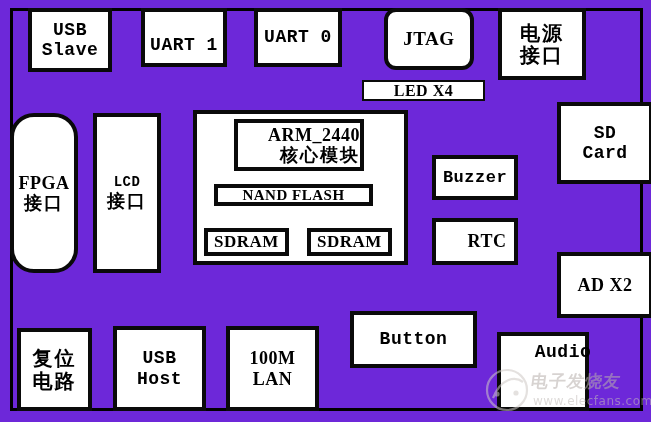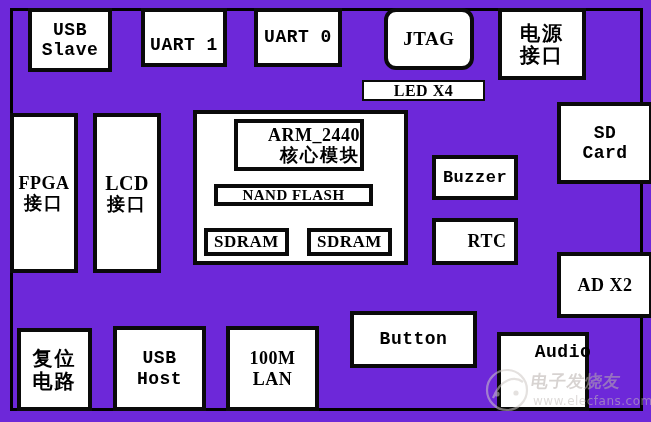--- a/index.html
+++ b/index.html
@@ -129,26 +129,26 @@
         <span class="ln cjk" style="font-size: 20px;">电源</span>
         <span class="ln cjk" style="font-size: 20px;">接口</span>
       </div>
       <div class="blk thin" style="left: 362px; top: 80px; width: 123px; height: 21px;">
         <span class="ln serifbold" style="font-size: 16px;">LED X4</span>
       </div>
       <div class="blk" style="left: 557px; top: 102px; width: 96px; height: 82px;">
         <span class="ln lat" style="font-size: 18px;">SD</span>
         <span class="ln lat" style="font-size: 18px;">Card</span>
       </div>
-      <div class="blk" style="left: 10px; top: 113px; width: 68px; height: 160px;">
+      <div class="blk" style="left: 10px; top: 113px; width: 68px; height: 160px; border-radius: 24px;">
         <span class="ln serifbold" style="font-size: 18px;">FPGA</span>
         <span class="ln cjk" style="font-size: 18px;">接口</span>
       </div>
       <div class="blk" style="left: 93px; top: 113px; width: 68px; height: 160px;">
-        <span class="ln serifbold" style="font-size: 20px;">LCD</span>
+        <span class="ln serifbold" style="font-size: 14px; font-family: Liberation Mono, monospace;">LCD</span>
         <span class="ln cjk" style="font-size: 18px;">接口</span>
       </div>
       <div class="blk" style="left: 193px; top: 110px; width: 215px; height: 155px;"></div>
       <div class="blk" style="left: 234px; top: 119px; width: 130px; height: 52px; align-items: flex-end;">
         <span class="ln serifbold" style="font-size: 18px;">ARM_2440</span>
         <span class="ln cjk" style="font-size: 18px;">核心模块</span>
       </div>
       <div class="blk" style="left: 214px; top: 184px; width: 159px; height: 22px;">
         <span class="ln serifbold" style="font-size: 15px;">NAND FLASH</span>
       </div>

